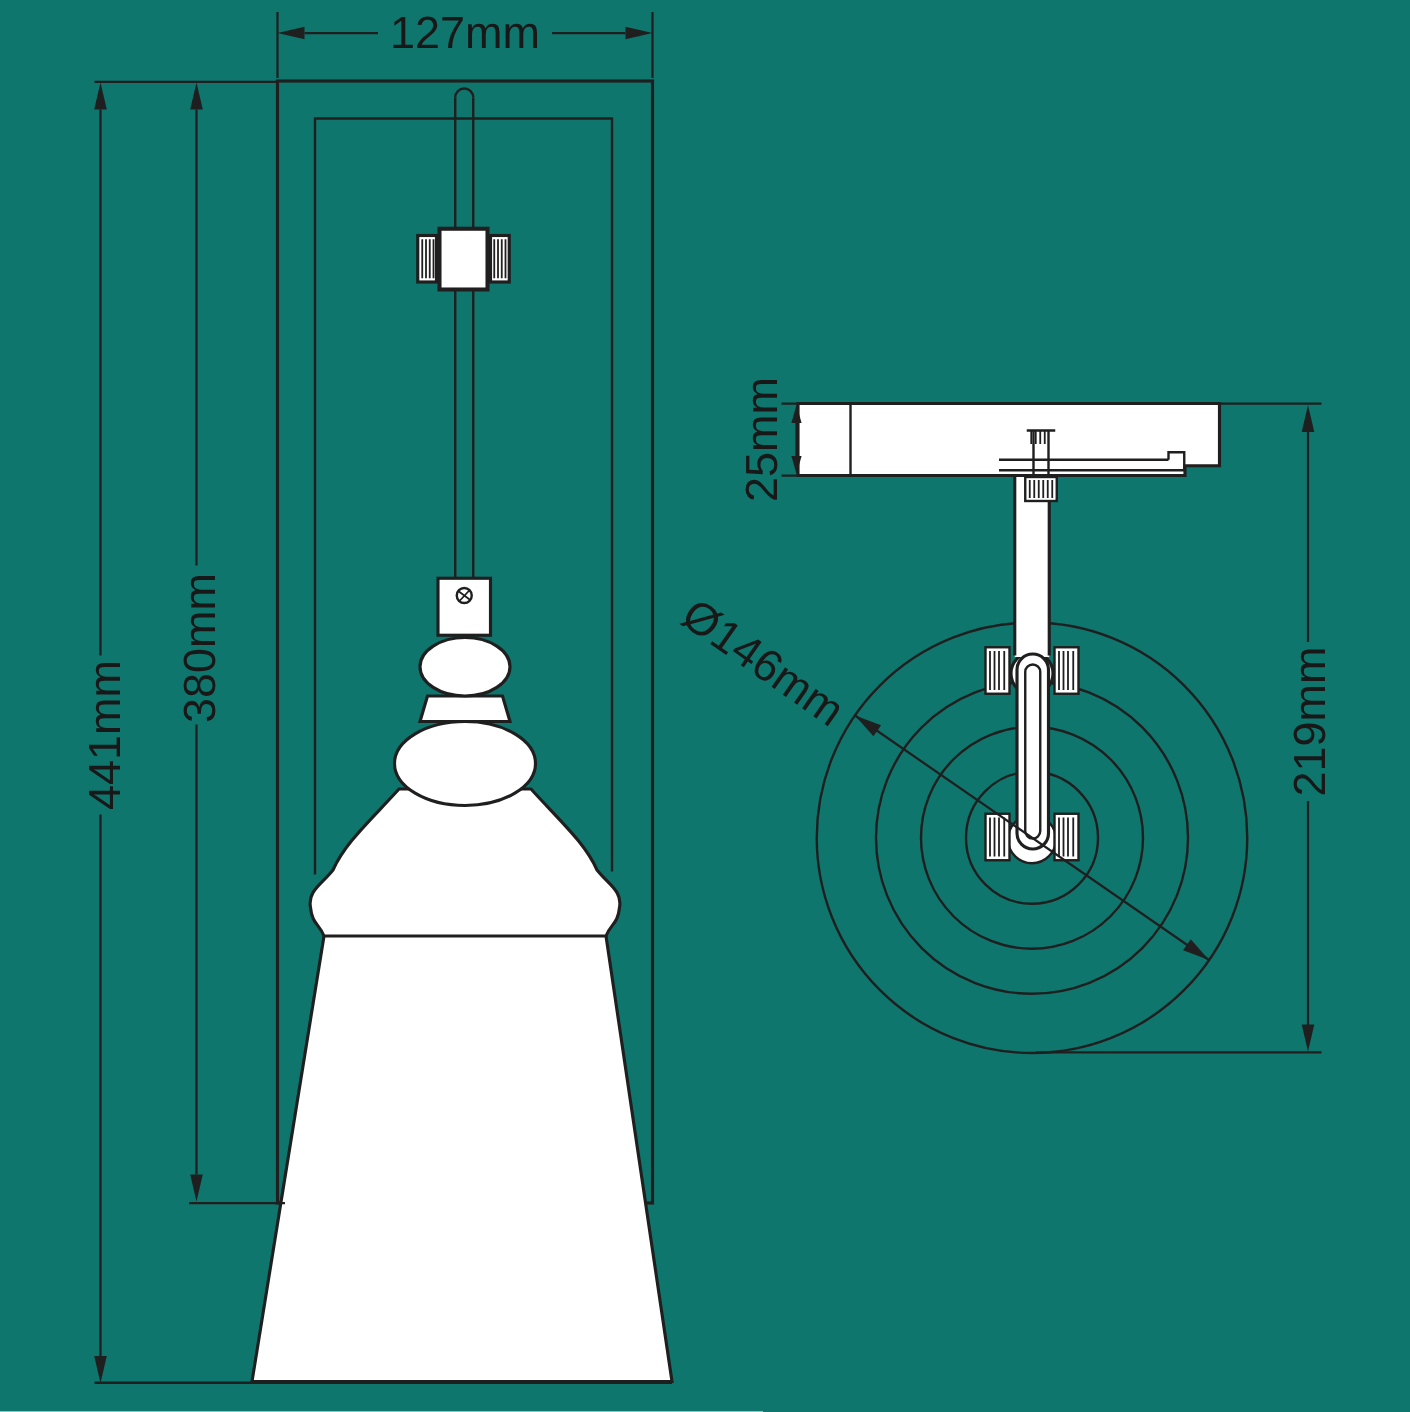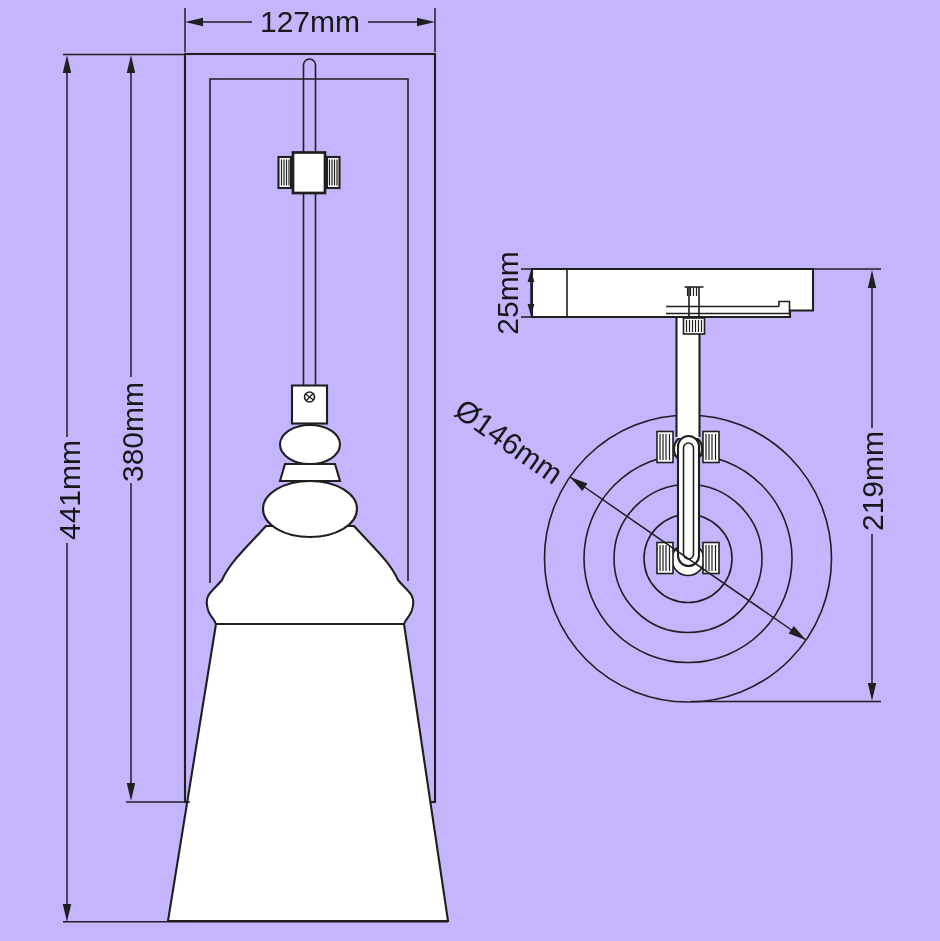--- a/index.html
+++ b/index.html
@@ -1,16 +1,16 @@
 <!DOCTYPE html>
 <html><head>
 <meta charset="utf-8">
 <style>
   html,body{margin:0;padding:0;background:#ffffff;}
-  .stage{position:relative;width:940px;height:941px;background:#c4b5fd;overflow:hidden;}
+  .stage{position:relative;width:940px;height:941px;background:#0f766e;overflow:hidden;}
   svg{position:absolute;left:0;top:0;}
   .ln{stroke:#1f1f1f;fill:none;stroke-width:1.6;}
   .ln2{stroke:#1f1f1f;fill:none;stroke-width:2.1;}
   .ln3{stroke:#1f1f1f;fill:none;stroke-width:2.7;}
   .wfill{fill:#ffffff;}
   .dim{stroke:#1f1f1f;fill:none;stroke-width:1.5;}
   .arrow{fill:#1f1f1f;stroke:none;}
   .hatch{stroke:#1f1f1f;stroke-width:1.2;fill:none;}
   text{font-family:"Liberation Sans","DejaVu Sans",sans-serif;font-size:30px;fill:#181818;}
 </style>

